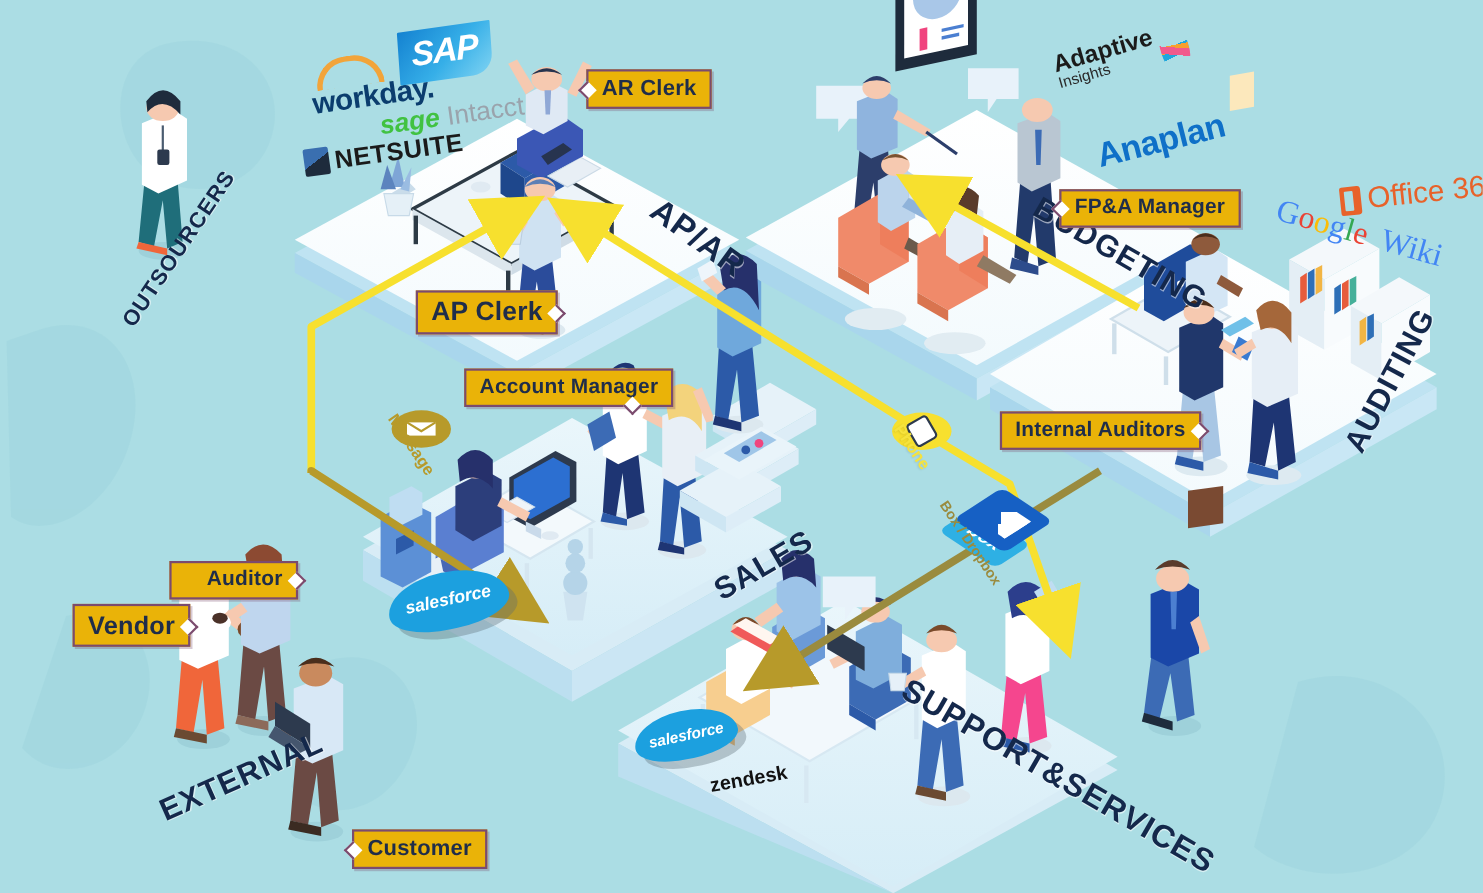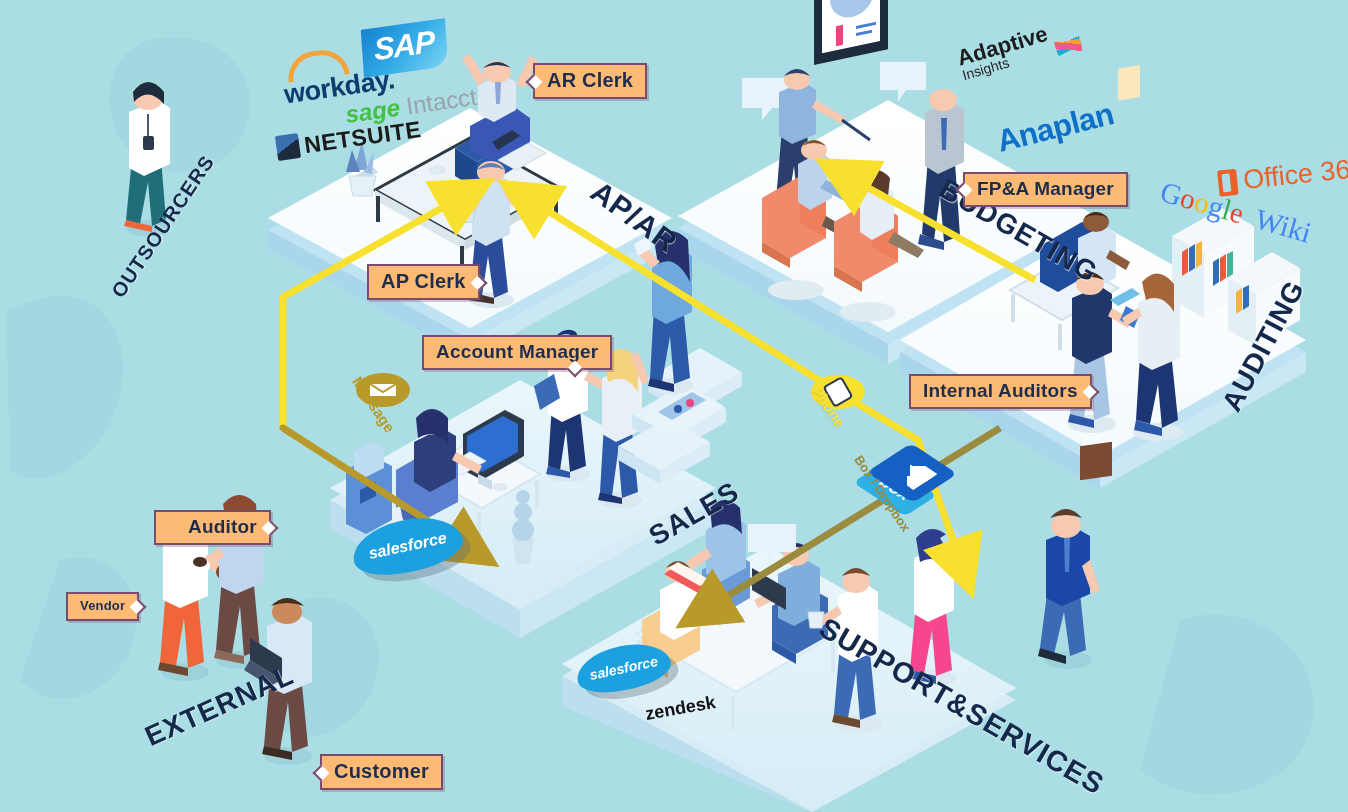--- a/index.html
+++ b/index.html
@@ -15,21 +15,21 @@
     height: 812px;
     overflow: hidden;
     background: #ABDDE4;
     font-family: "Liberation Sans", sans-serif;
   }
   #scene { position:absolute; inset:0; width:100%; height:100%; }
 
   
   .callout {
     position: absolute;
-    background: #fdba74;
+    background: #eab308;
     border: 2px solid #7B4B6E;
     color: #1F2D4A;
     font-weight: bold;
     letter-spacing: .2px;
     padding: 5px 12px 6px 12px;
     white-space: nowrap;
     line-height: 1.05;
     box-shadow: 2px 2px 0 rgba(123,75,110,.30);
   }
   .callout::after {
@@ -579,32 +579,32 @@
   <div class="zone-name" style="left:645px; top:498px; font-size:28px; transform:rotate(-30deg);">SALES</div>
 
   <div class="zone-name" style="left:800px; top:690px; font-size:29px; transform:rotate(30deg);">SUPPORT&amp;SERVICES</div>
 
   <div class="zone-name" style="left:140px; top:690px; font-size:28px; transform:rotate(-24deg);">EXTERNAL</div>
 
   <div class="zone-name" style="left:80px; top:215px; font-size:20px; transform:rotate(-56deg);">OUTSOURCERS</div>
 
   <div class="callout tail-left" style="left:533px; top:63px; font-size:20px;">AR Clerk</div>
 
-  <div class="callout tail-right" style="left:367px; top:264px; font-size:20px;">AP Clerk</div>
+  <div class="callout tail-right" style="left:378px; top:264px; font-size:24px;">AP Clerk</div>
 
   <div class="callout tail-left" style="left:963px; top:172px; font-size:19px;">FP&amp;A Manager</div>
 
   <div class="callout tail-right" style="left:909px; top:374px; font-size:19px;">Internal Auditors</div>
 
   <div class="callout tail-bottom" style="left:422px; top:335px; font-size:19px;">Account Manager</div>
 
 
   <div class="callout tail-right" style="left:154px; top:510px; font-size:19px;padding-left:32px;">Auditor</div>
 
-  <div class="callout tail-right" style="left:66px; top:592px; font-size:13px;">Vendor</div>
+  <div class="callout tail-right" style="left:66px; top:549px; font-size:23px;">Vendor</div>
 
   <div class="callout tail-left" style="left:320px; top:710px; font-size:20px;margin-top:44px;">Customer</div>
 
   <div class="logo lg-workday" style="left:282px; top:48px;">
     <span class="arc"></span>
     <span>workday.</span>
   </div>
 
   <div class="logo lg-sap" style="left:362px; top:24px;">
     <span>SAP</span>

